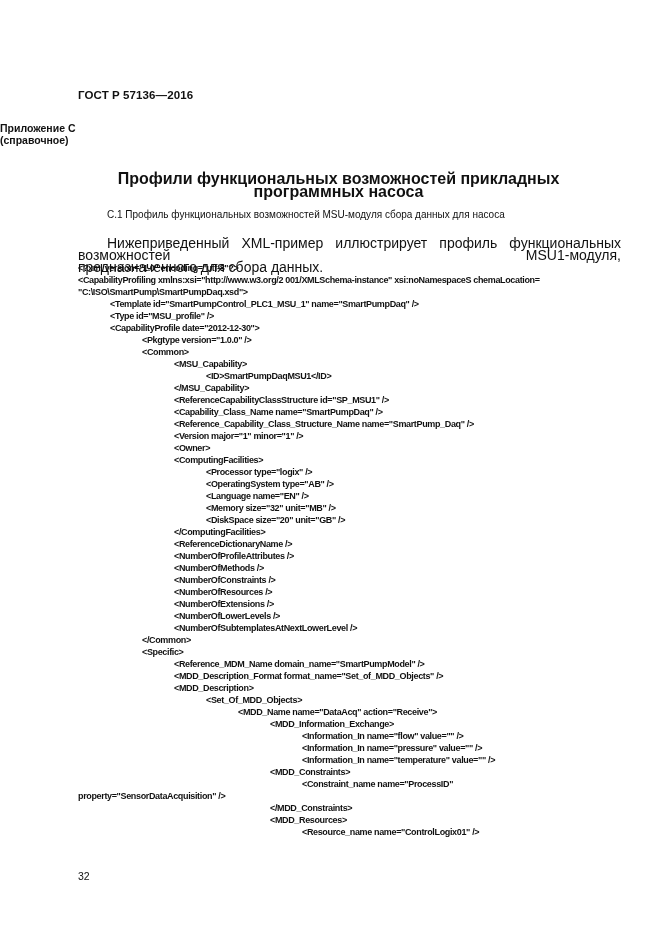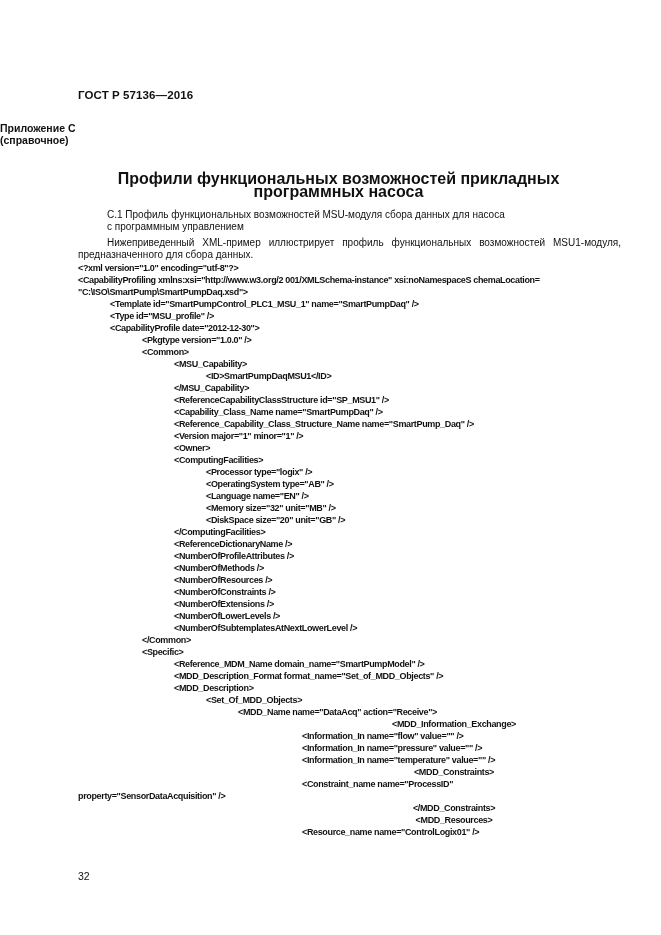--- a/index.html
+++ b/index.html
@@ -3,31 +3,31 @@
   <meta charset="utf-8">
   <style>
     html, body { margin: 0; padding: 0; background: #ffffff; }
     body { width: 661px; height: 935px; position: relative; overflow: hidden; color: #111; font-family: "Liberation Sans", sans-serif; }
     .page { position: absolute; left: 0; top: 0; width: 661px; height: 707px; margin-top: 28px; }
     .header { position: absolute; left: 78px; top: 61px; font-size: 11.5px; font-weight: bold; letter-spacing: 0.1px; }
     .appendix { position: absolute; left: 0; width: 661px; top: 94px; font-size: 10.5px; font-weight: bold; line-height: 12px; }
     .appendix .sub { font-weight: bold; }
     .title { position: absolute; left: 8px; width: 661px; top: 144px; text-align: center; font-size: 16px; font-weight: bold; line-height: 13px; }
     .section { position: absolute; left: 107px; top: 181px; width: 520px; font-size: 10px; font-weight: normal; line-height: 12px; }
-    .para { position: absolute; left: 78px; top: 209px; width: 543px; font-size: 10px; line-height: 12px; text-align: justify; }
+    .para { position: absolute; left: 78px; top: 209px; width: 543px; font-size: 14px; line-height: 12px; text-align: justify; }
     .para .first { text-indent: 29px; text-align-last: justify; display: block; }
     .code { position: absolute; left: 78px; top: 234px; width: 560px; font-size: 9px; font-weight: bold; line-height: 12px; letter-spacing: -0.35px; }
     .code .line { white-space: pre; height: 12px; }
     .lvl0 { padding-left: 0; }
     .lvl1 { padding-left: 32px; }
     .lvl2 { padding-left: 64px; }
     .lvl3 { padding-left: 96px; }
     .lvl4 { padding-left: 128px; }
     .lvl5 { padding-left: 160px; }
-    .lvl6 { padding-left: 192px; text-align: center; }
+    .lvl6 { padding-left: 192px; }
     .lvl7 { padding-left: 224px; }
     .pagenum { position: absolute; left: 78px; top: 842px; font-size: 10.5px; }
   </style>
 </head>
 <body>
 
 <div class="page">
   <div class="header">ГОСТ Р 57136—2016</div>
 
   <div class="appendix">
@@ -35,21 +35,20 @@
     <div class="sub">(справочное)</div>
   </div>
 
   <div class="title">
     <div>Профили функциональных возможностей прикладных</div>
     <div>программных насоса</div>
   </div>
 
   <div class="section">
     <div>С.1 Профиль функциональных возможностей MSU-модуля сбора данных для насоса</div>
-    <div>с программным управлением</div>
   </div>
 
   <div class="para">
     <span class="first">Нижеприведенный XML-пример иллюстрирует профиль функциональных возможностей MSU1-модуля,</span>
     <span>предназначенного для сбора данных.</span>
   </div>
 
   <div class="code" id="code-block">
       <div class="line lvl0">&lt;?xml version="1.0" encoding="utf-8"?&gt;</div>
       <div class="line lvl0">&lt;CapabilityProfiling xmlns:xsi="http://www.w3.org/2 001/XMLSchema-instance" xsi:noNamespaceS chemaLocation=</div>
@@ -70,22 +69,22 @@
       <div class="line lvl3">&lt;ComputingFacilities&gt;</div>
       <div class="line lvl4">&lt;Processor type="logix" /&gt;</div>
       <div class="line lvl4">&lt;OperatingSystem type="AB" /&gt;</div>
       <div class="line lvl4">&lt;Language name="EN" /&gt;</div>
       <div class="line lvl4">&lt;Memory size="32" unit="MB" /&gt;</div>
       <div class="line lvl4">&lt;DiskSpace size="20" unit="GB" /&gt;</div>
       <div class="line lvl3">&lt;/ComputingFacilities&gt;</div>
       <div class="line lvl3">&lt;ReferenceDictionaryName /&gt;</div>
       <div class="line lvl3">&lt;NumberOfProfileAttributes /&gt;</div>
       <div class="line lvl3">&lt;NumberOfMethods /&gt;</div>
+      <div class="line lvl3">&lt;NumberOfConstraints /&gt;</div>
       <div class="line lvl3">&lt;NumberOfResources /&gt;</div>
-      <div class="line lvl3">&lt;NumberOfConstraints /&gt;</div>
       <div class="line lvl3">&lt;NumberOfExtensions /&gt;</div>
       <div class="line lvl3">&lt;NumberOfLowerLevels /&gt;</div>
       <div class="line lvl3">&lt;NumberOfSubtemplatesAtNextLowerLevel /&gt;</div>
       <div class="line lvl2">&lt;/Common&gt;</div>
       <div class="line lvl2">&lt;Specific&gt;</div>
       <div class="line lvl3">&lt;Reference_MDM_Name domain_name="SmartPumpModel" /&gt;</div>
       <div class="line lvl3">&lt;MDD_Description_Format format_name="Set_of_MDD_Objects" /&gt;</div>
       <div class="line lvl3">&lt;MDD_Description&gt;</div>
       <div class="line lvl4">&lt;Set_Of_MDD_Objects&gt;</div>
       <div class="line lvl5">&lt;MDD_Name name="DataAcq" action="Receive"&gt;</div>

